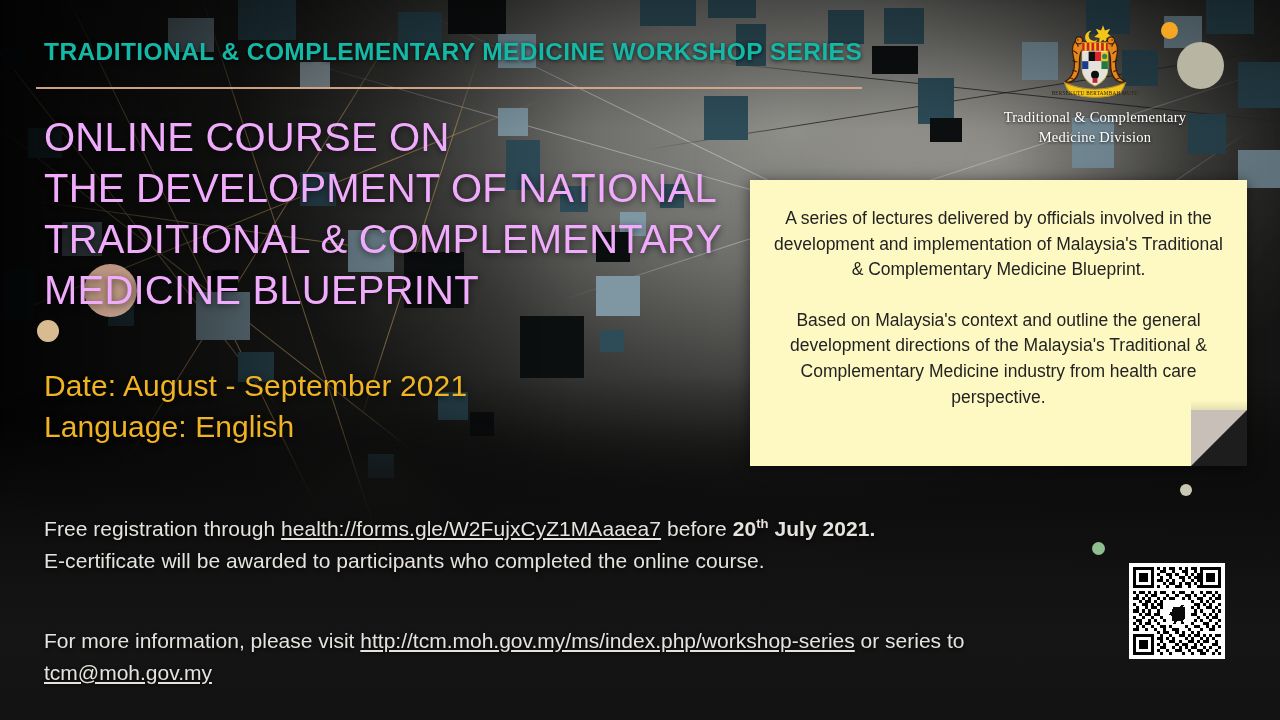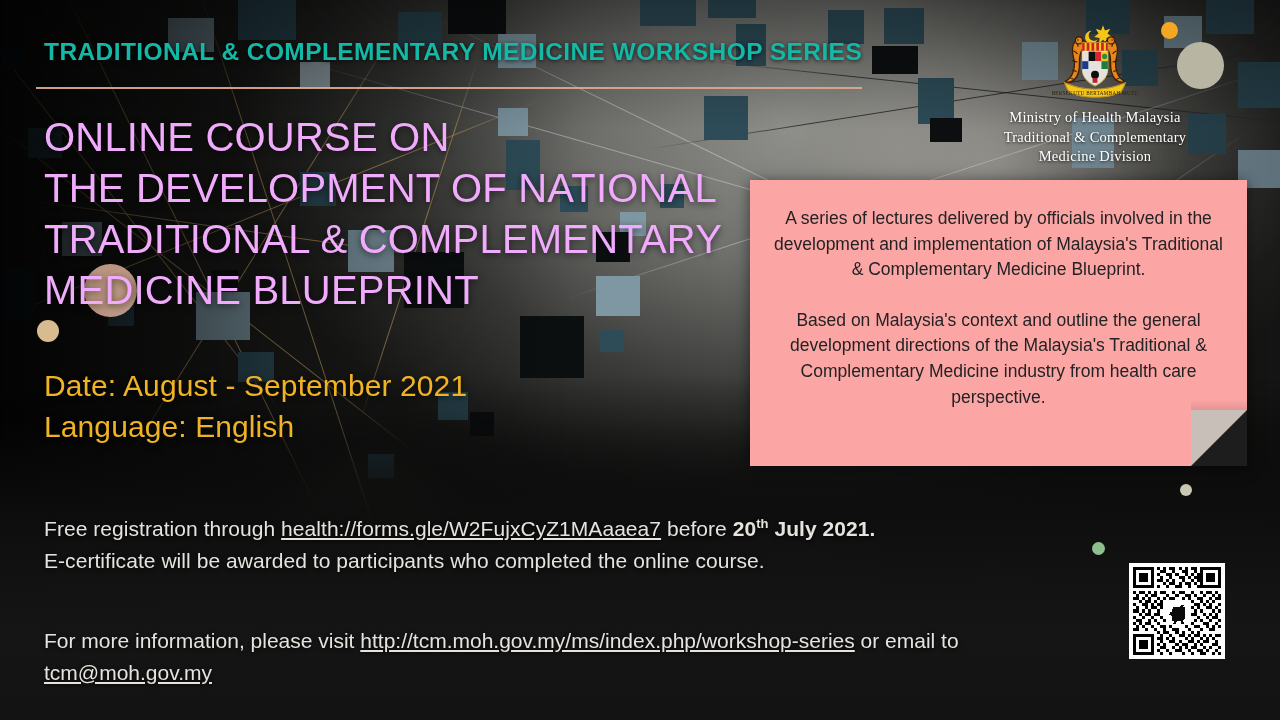--- a/index.html
+++ b/index.html
@@ -52,21 +52,21 @@
     text-shadow:0 2px 7px rgba(0,0,0,.6);}
   .title div{white-space:nowrap;}
 
   
   .meta{position:absolute;left:44px;top:365px;color:#f0b323;
     font-size:30px;line-height:41px;letter-spacing:.1px;
     text-shadow:0 2px 6px rgba(0,0,0,.75);}
 
   
   .card{position:absolute;left:750px;top:180px;width:497px;height:286px;
-    background:#fca5a5;color:#1c1c1c;
+    background:#fef9c3;color:#1c1c1c;
     box-shadow:0 2px 14px rgba(0,0,0,.55);}
   .card-inner{padding:26px 16px 0 16px;text-align:center;
     font-size:17.5px;line-height:25.6px;color:#232323;}
   .card-inner p{margin:0;}
   .card-inner p.gap{margin-top:25px;}
   .fold{position:absolute;right:0;bottom:0;width:0;height:0;
     border-left:56px solid #c7bfb8;border-bottom:56px solid #1d1d1d;}
   .fold-shadow{position:absolute;right:0;bottom:56px;width:56px;height:10px;
     background:linear-gradient(to bottom, rgba(0,0,0,0), rgba(0,0,0,.10));}
 
@@ -261,33 +261,32 @@
       <path d="M68 51h8v10h-8z" fill="#1f7a3d"></path>
       <circle cx="72" cy="45" r="3.2" fill="#2e8b45"></circle>
       <path d="M44 61h32c0 9-7 16-16 20-9-4-16-11-16-20z" fill="#e4e2da"></path>
       <circle cx="60" cy="68" r="5" fill="#0f0f12"></circle>
       <path d="M57 72h6v6h-6z" fill="#b9232b"></path>
 
       <path d="M22 78c14 6 24 8 38 8s24-2 38-8c-2 6-4 9-6 12-12 5-20 6-32 6s-20-1-32-6c-2-3-4-6-6-12z" fill="#f5c518" stroke="#b9922a" stroke-width="1.3"></path>
       <text x="60" y="93" font-family="'Liberation Serif', serif" font-size="6.4" fill="#2a2008" text-anchor="middle" letter-spacing="0.4">BERSEKUTU BERTAMBAH MUTU</text>
     </svg>
     <div class="ministry">
-      <div>Ministry  of Health  Malaysia</div>
       <div>Traditional   &amp;  Complementary</div>
       <div>Medicine  Division</div>
     </div>
   </div>
 
   <div class="footer">
     <div class="line"><span>Free registration through </span><span class="lnk">health://forms.gle/W2FujxCyZ1MAaaea7</span><span> before </span><span class="bold">20</span><sup>th</sup><span class="bold"> July 2021.</span></div>
     <div class="line">E-certificate will be awarded to participants who completed the online course.</div>
   </div>
 
   <div class="footer2">
-    <div class="line"><span>For more information, please visit </span><span class="lnk">http://tcm.moh.gov.my/ms/index.php/workshop-series</span><span> or email to</span></div>
+    <div class="line"><span>For more information, please visit </span><span class="lnk">http://tcm.moh.gov.my/ms/index.php/workshop-series</span><span> or series to</span></div>
     <div class="line"><span class="lnk">tcm@moh.gov.my</span></div>
   </div>
 
   <div class="qr-wrap">
     <svg class="qr" viewBox="0 0 29 29" shape-rendering="crispEdges">
       <rect width="29" height="29" fill="#fff"></rect>
       <g fill="#000">
         <path d="M0 0h7v7H0zM1 1v5h5V1z M2 2h3v3H2z"></path>
         <path d="M22 0h7v7h-7zM23 1v5h5V1z M24 2h3v3h-3z"></path>
         <path d="M0 22h7v7H0zM1 23v5h5v-5z M2 24h3v3H2z"></path>

